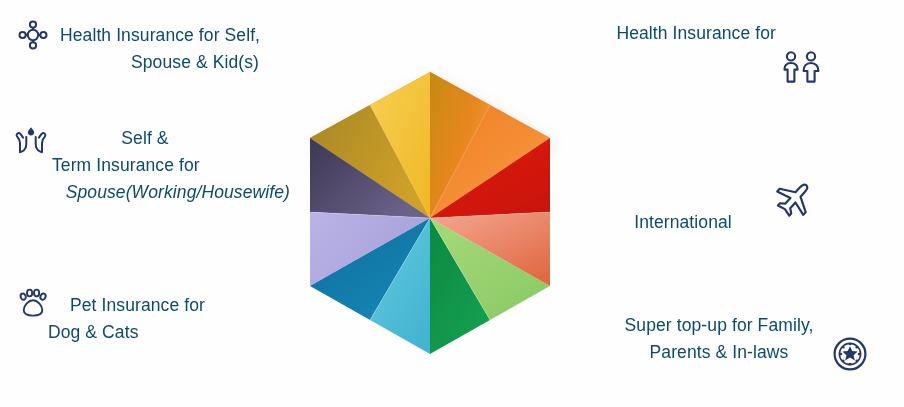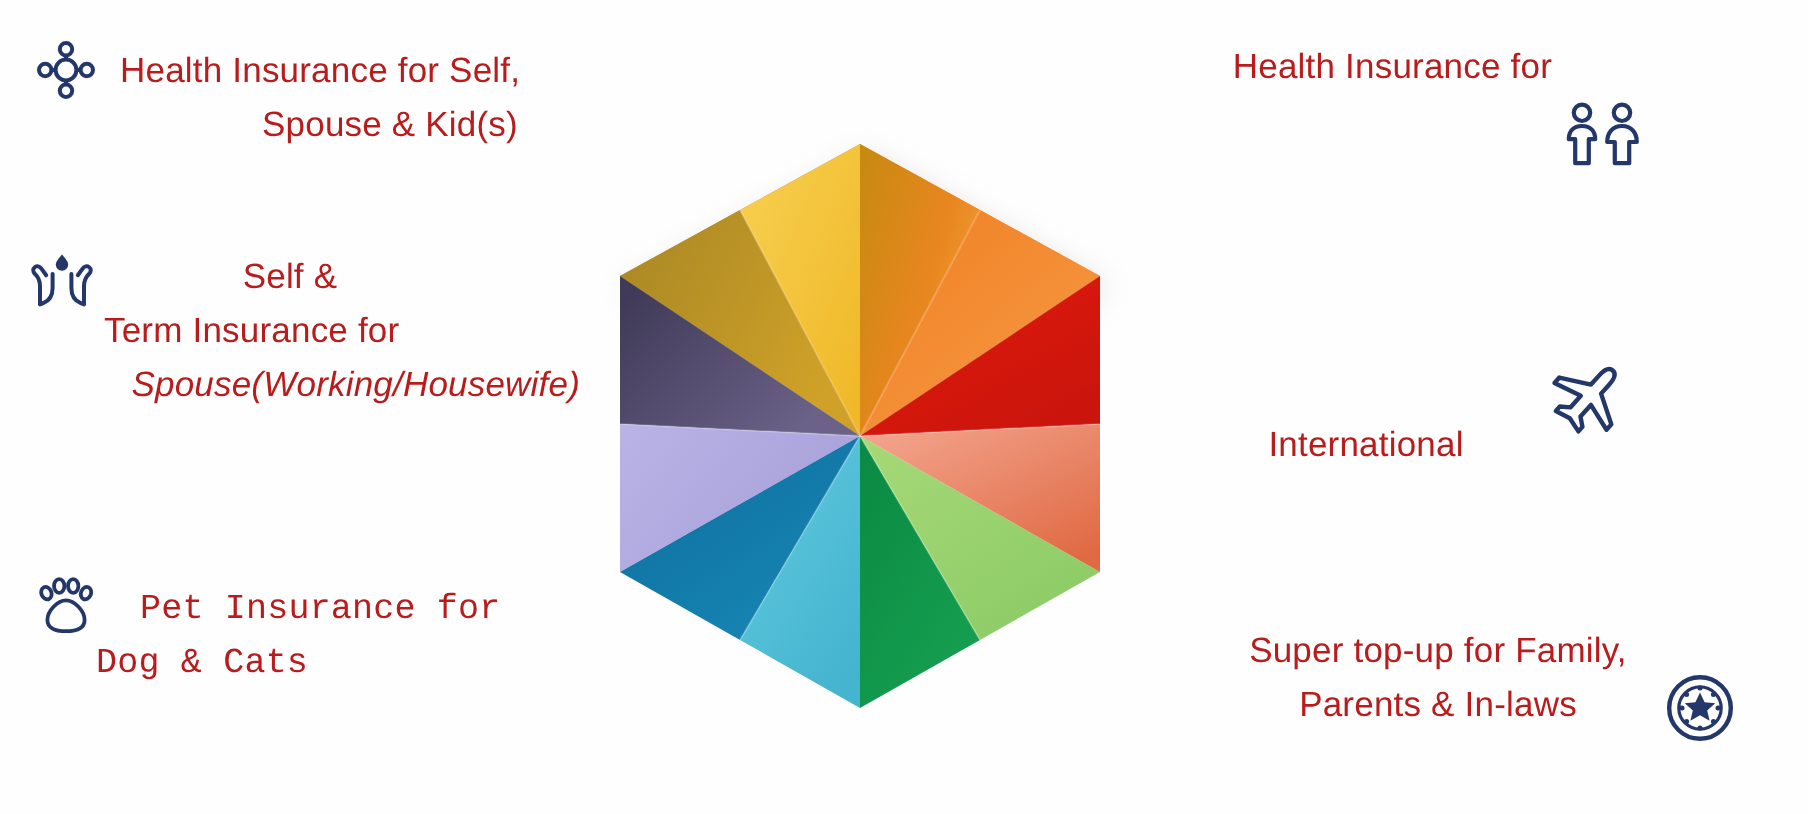--- a/index.html
+++ b/index.html
@@ -20,33 +20,33 @@
     position: absolute;
     inset: 0;
     background: #fefefe;
   }
 
   
   .label-block {
     position: absolute;
     font-size: 17.5px;
     line-height: 1.55;
-    color: #b91c1c;
+    color: #0c4a6e;
     letter-spacing: 0.1px;
     white-space: nowrap;
   }
   .label-block .ln { display: block; }
 
   .left-block { text-align: center; }
   .right-block { text-align: center; }
 
   
   #blk-health-self { left: 60px;  top: 22px;  width: 270px; }
   #blk-term        { left: 0px;   top: 125px; width: 290px; }
-  #blk-pet         { left: 48px;  top: 292px; width: 222px; font-family: Liberation Mono, monospace; }
+  #blk-pet         { left: 48px;  top: 292px; width: 222px; }
 
   
   #blk-health-parents { left: 580px; top: 20px;  width: 196px; text-align: right; }
   #blk-travel         { left: 596px; top: 178px; width: 174px; margin-top: 31px; }
   #blk-super          { left: 604px; top: 312px; width: 230px; }
 
   
   #blk-term .ln.first { text-align: left; padding-left: 52px; }
   #blk-term .ln.mid   { text-align: center; }
   #blk-term .ln.last  { text-align: right; font-style: italic; }

